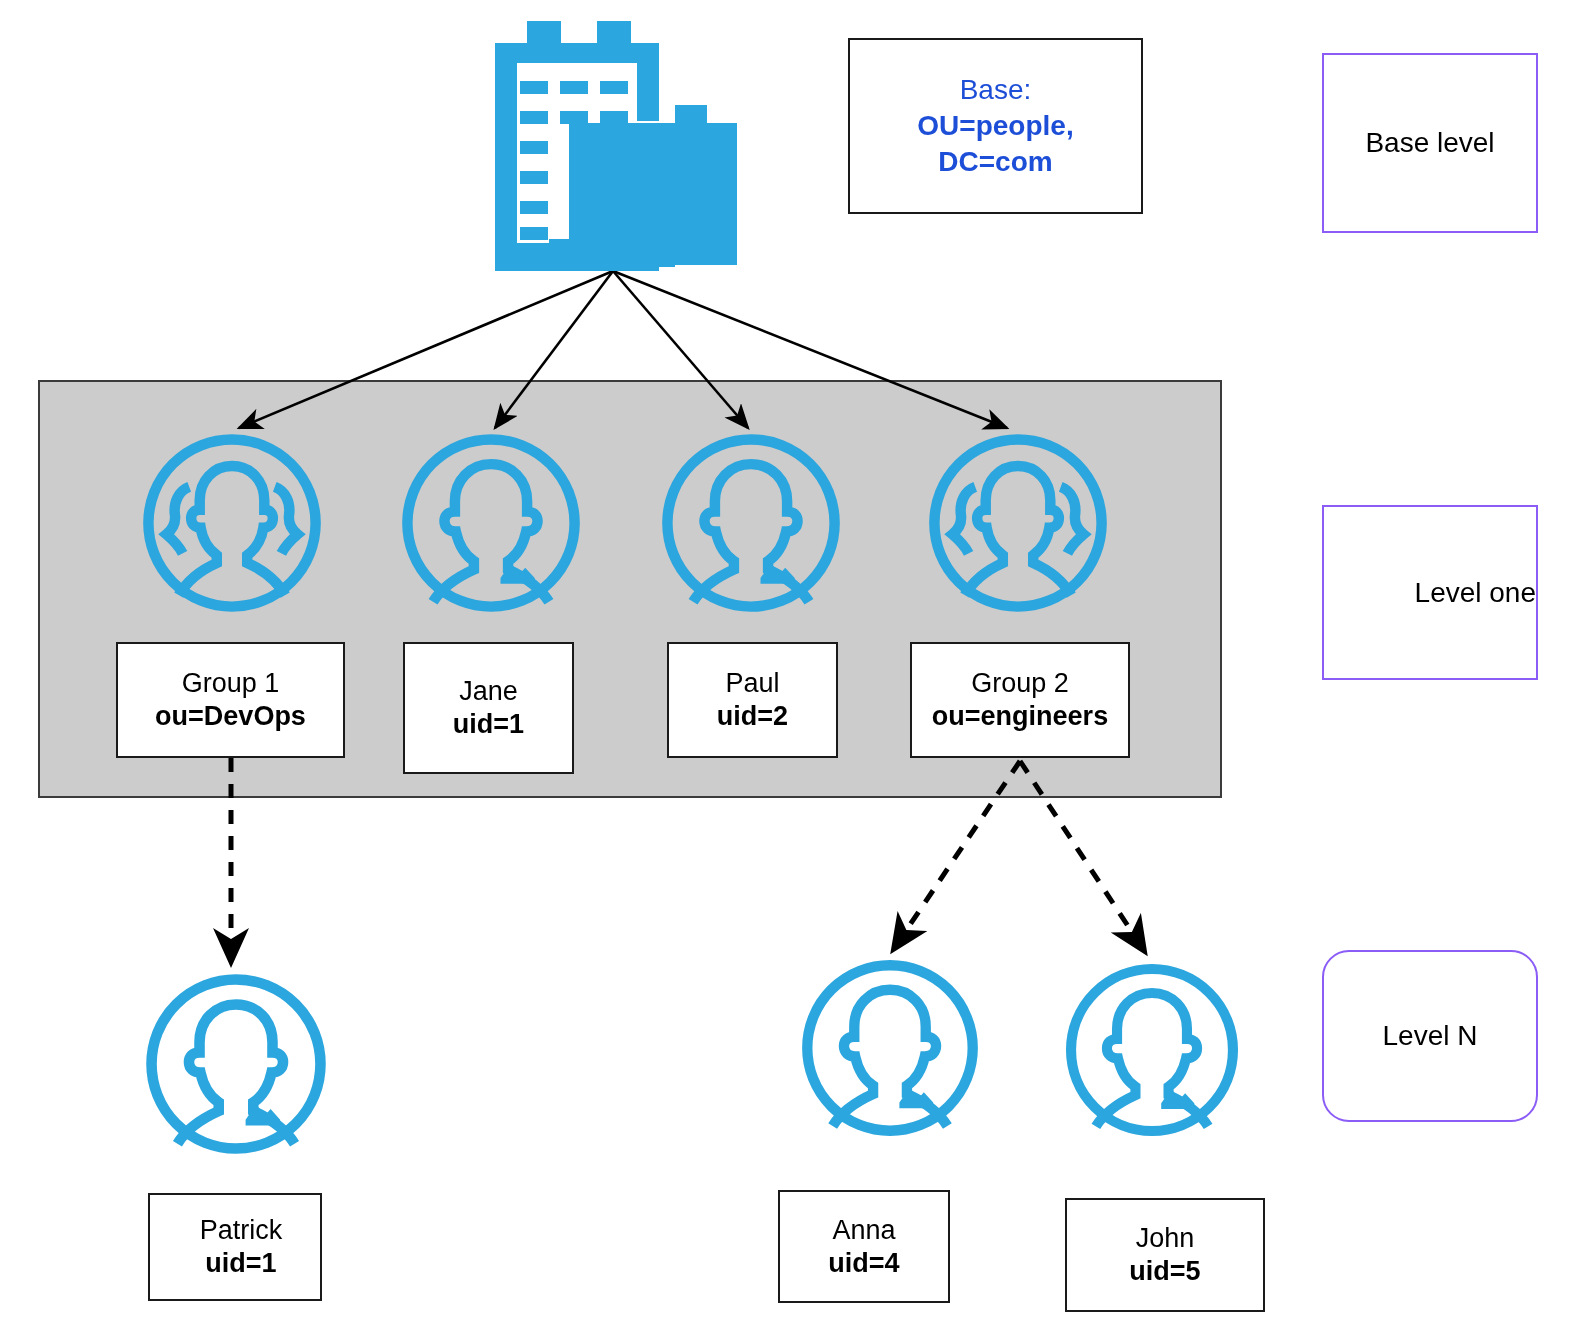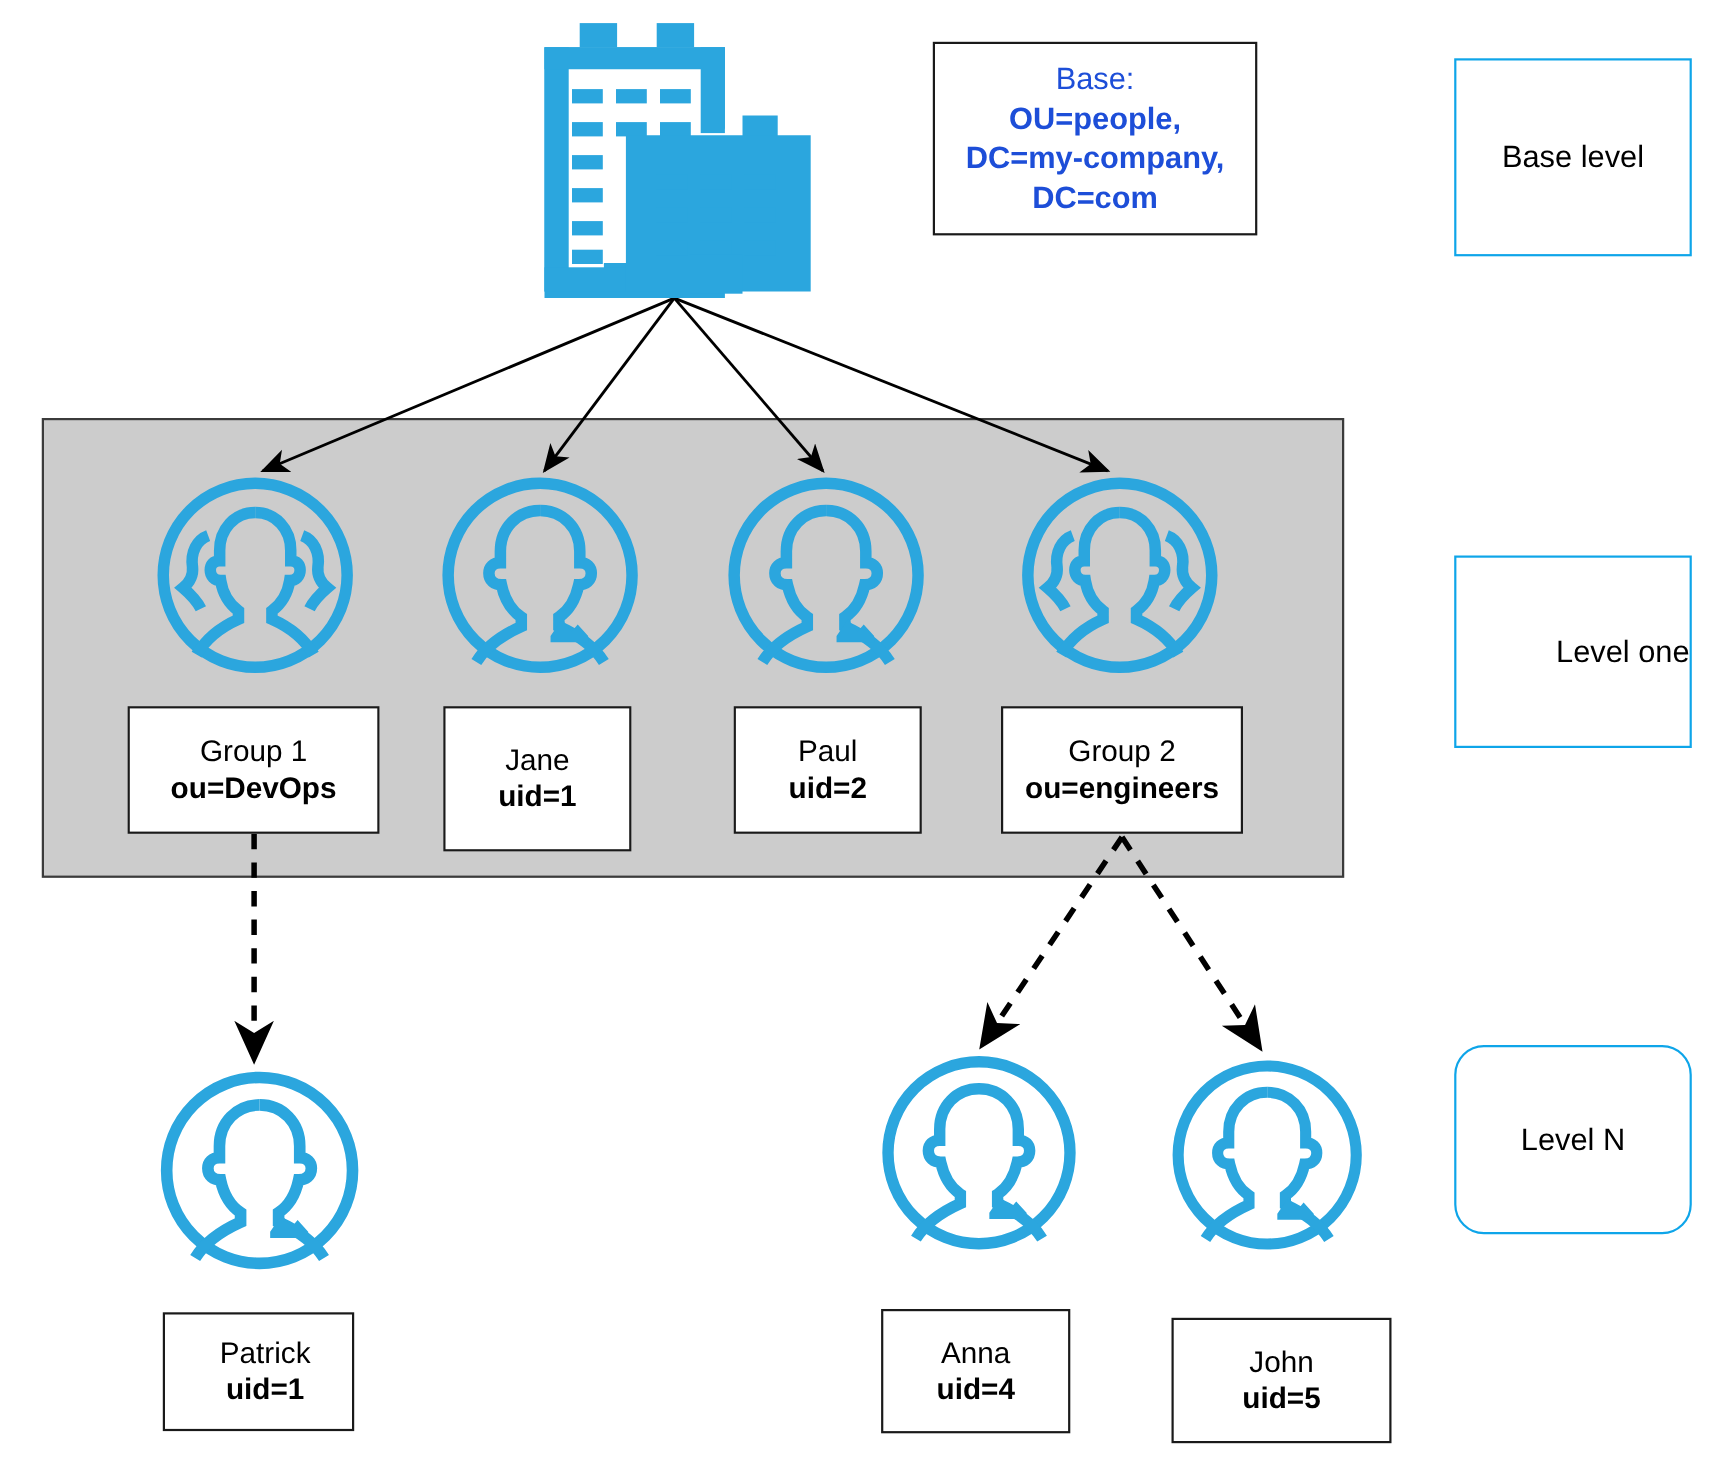--- a/index.html
+++ b/index.html
@@ -38,21 +38,21 @@
     align-items: center;
     justify-content: center;
     text-align: center;
     line-height: 1.22;
     color: #000000;
   }
   .box .ln1 { font-size: 27px; font-weight: 400; }
   .box .ln2 { font-size: 27px; font-weight: bold; }
 
   .level-box {
-    border: 2px solid #0ea5e9;
+    border: 2px solid #8b5cf6;
     background: #ffffff;
     box-sizing: border-box;
     display: flex;
     align-items: center;
     justify-content: center;
     font-size: 28px;
     color: #000000;
   }
 
   .base-box {
@@ -153,21 +153,20 @@
         <rect x="190" y="206" width="28" height="13"></rect>
 
         <rect x="140" y="218" width="48" height="36"></rect>
       </g>
     </svg>
   </div>
 
   <div class="abs base-box" style="left:848px; top:38px; width:295px; height:176px;">
     <span class="bl-normal">Base:</span>
     <span class="bl-bold">OU=people,</span>
-    <span class="bl-bold">DC=my-company,</span>
     <span class="bl-bold">DC=com</span>
   </div>
 
   <div class="abs level-box" style="left:1322px; top:53px; width:216px; height:180px;">
     <span>Base level</span>
   </div>
 
   <div class="abs level-box" style="left:1322px; top:505px; width:216px; height:175px;justify-content:flex-end;">
     <span>Level one</span>
   </div>
@@ -287,21 +286,21 @@
       </g>
       <path d="M110,158 L121,142 L130,154 L136,147 L146,158 L146,164 L110,164 Z" fill="#2BA6DE"></path>
     </svg>
   </div>
 
   <div class="abs box" style="left:148px; top:1193px; width:174px; height:108px;padding-left:12px;">
     <span class="ln1">Patrick</span>
     <span class="ln2">uid=1</span>
   </div>
 
-  <div class="abs box" style="left:801px; top:1190px; width:172px; height:113px;">
+  <div class="abs box" style="left:778px; top:1190px; width:172px; height:113px;">
     <span class="ln1">Anna</span>
     <span class="ln2">uid=4</span>
   </div>
 
   <div class="abs box" style="left:1065px; top:1198px; width:200px; height:114px;">
     <span class="ln1">John</span>
     <span class="ln2">uid=5</span>
   </div>
 
 </div>

